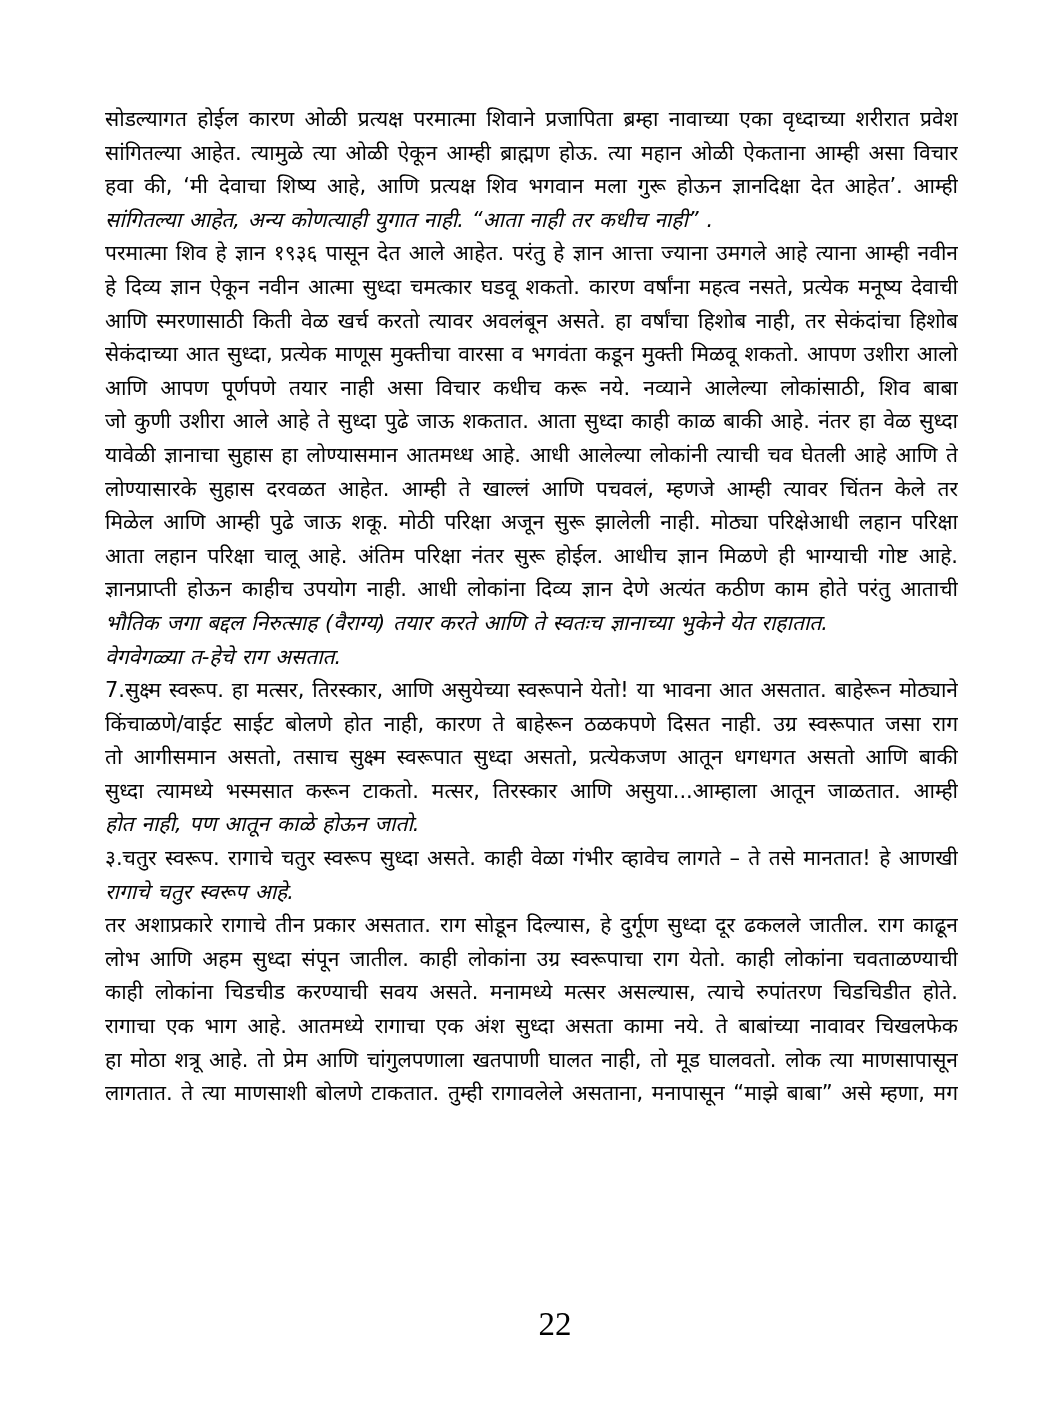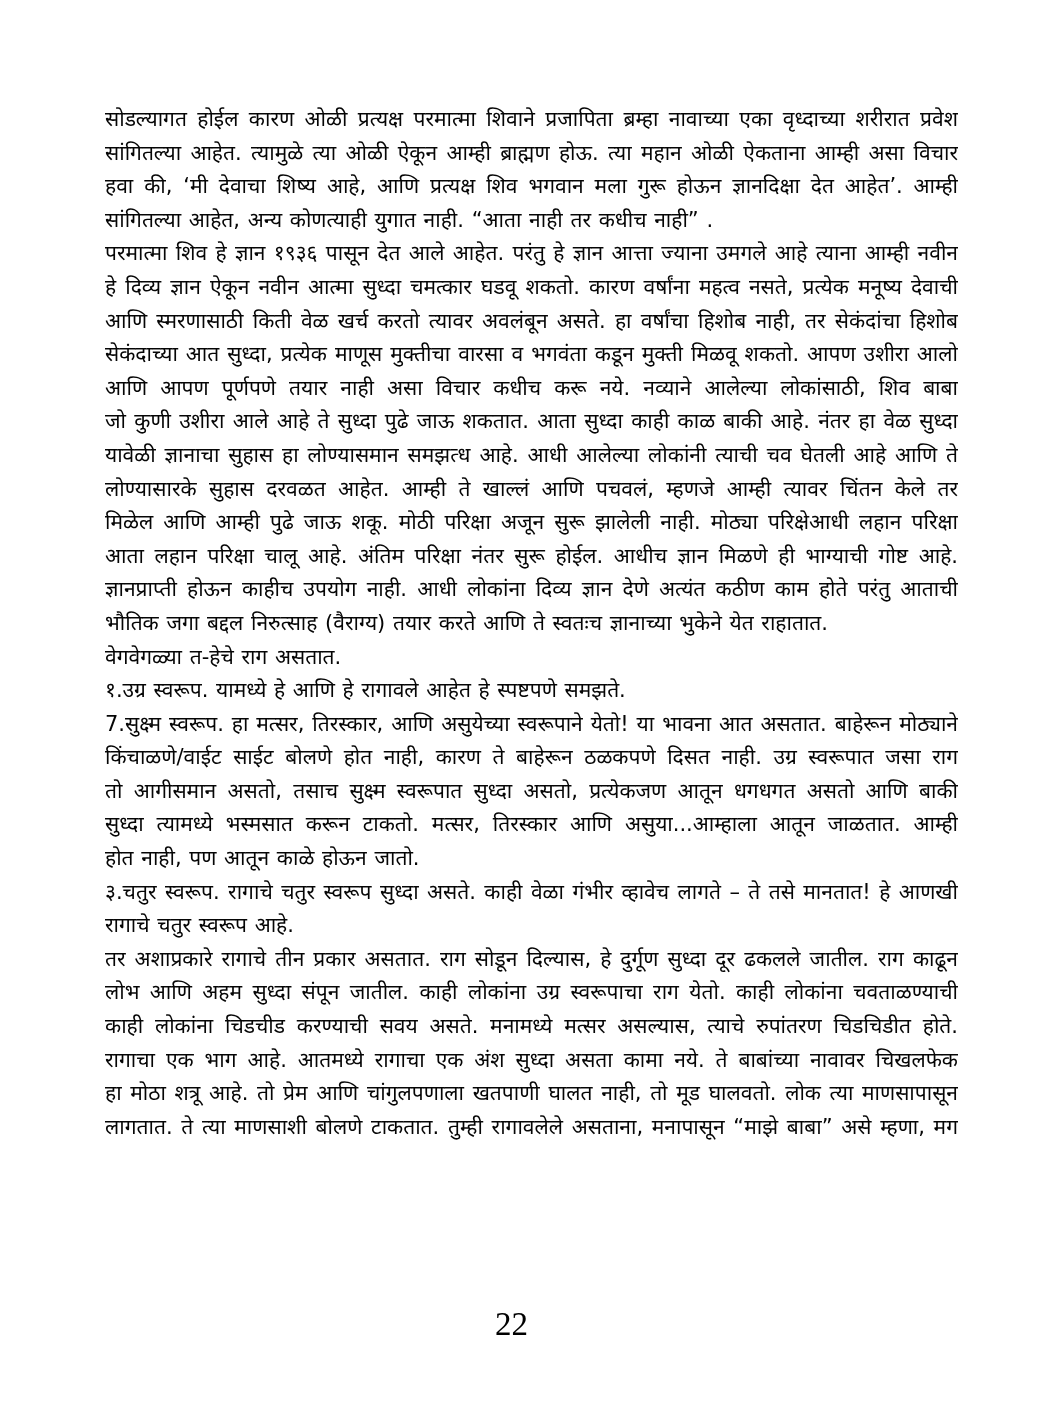--- a/index.html
+++ b/index.html
@@ -31,55 +31,55 @@
     height: 33.6px;
     overflow: hidden;
     color: #050505;
     text-align: justify;
     text-align-last: justify;
     word-spacing: 1px;
   }
   .line.pe {
     text-align: left;
     text-align-last: left;
+    font-style: italic;
   }
   .page-number {
     position: absolute;
     top: 1306px;
     left: 495px;
     width: 120px;
-    text-align: left;
+    text-align: center;
     font-family: "Liberation Serif", serif;
     font-size: 33px;
     color: #000000;
   }
 </style>
 </head>
 <body>
 
 <div class="page">
   <div class="textblock">
     <div class="line">सोडल्यागत होईल कारण ओळी प्रत्यक्ष परमात्मा शिवाने प्रजापिता ब्रम्हा नावाच्या एका वृध्दाच्या शरीरात प्रवेश करून</div>
     <div class="line">सांगितल्या आहेत. त्यामुळे त्या ओळी ऐकून आम्ही ब्राह्मण होऊ. त्या महान ओळी ऐकताना आम्ही असा विचार करायला</div>
     <div class="line">हवा की,  ‘मी देवाचा शिष्य आहे, आणि प्रत्यक्ष शिव भगवान मला गुरू होऊन ज्ञानदिक्षा देत आहेत’. आम्ही प्रत्येक दिवशी</div>
     <div class="line pe">सांगितल्या आहेत, अन्य कोणत्याही युगात नाही. “आता नाही तर कधीच नाही”  .</div>
     <div class="line">परमात्मा शिव हे ज्ञान १९३६ पासून देत आले आहेत. परंतु हे ज्ञान आत्ता ज्याना उमगले आहे त्याना आम्ही नवीन म्हणतो.</div>
     <div class="line">हे दिव्य ज्ञान ऐकून नवीन आत्मा सुध्दा चमत्कार घडवू शकतो. कारण वर्षांना महत्व नसते, प्रत्येक मनूष्य देवाची सेवा</div>
     <div class="line">आणि स्मरणासाठी किती वेळ खर्च करतो त्यावर अवलंबून असते. हा वर्षांचा हिशोब नाही, तर सेकंदांचा हिशोब आहे. एका</div>
     <div class="line">सेकंदाच्या आत सुध्दा, प्रत्येक माणूस मुक्तीचा वारसा व भगवंता कडून मुक्ती मिळवू शकतो. आपण उशीरा आलो आहोत</div>
     <div class="line">आणि आपण पूर्णपणे तयार नाही असा विचार कधीच करू नये. नव्याने आलेल्या लोकांसाठी, शिव बाबा आशिर्वाद देतात –</div>
     <div class="line">जो कुणी उशीरा आले आहे ते सुध्दा पुढे जाऊ शकतात. आता सुध्दा काही काळ बाकी आहे. नंतर हा वेळ सुध्दा रहाणार नाही.</div>
-    <div class="line">यावेळी ज्ञानाचा सुहास हा लोण्यासमान समझत्ध आहे. आधी आलेल्या लोकांनी त्याची चव घेतली आहे आणि ते</div>
+    <div class="line">यावेळी ज्ञानाचा सुहास हा लोण्यासमान आतमध्ध आहे. आधी आलेल्या लोकांनी त्याची चव घेतली आहे आणि ते</div>
     <div class="line">लोण्यासारके सुहास दरवळत आहेत. आम्ही ते खाल्लं आणि पचवलं, म्हणजे आम्ही त्यावर चिंतन केले तर आम्हास बळ</div>
     <div class="line">मिळेल आणि आम्ही पुढे जाऊ शकू. मोठी परिक्षा अजून सुरू झालेली नाही. मोठ्या परिक्षेआधी लहान परिक्षा घेतात तशीच</div>
     <div class="line">आता लहान परिक्षा चालू आहे. अंतिम परिक्षा नंतर सुरू होईल. आधीच ज्ञान मिळणे ही भाग्याची गोष्ट आहे. शेवटी</div>
     <div class="line">ज्ञानप्राप्ती होऊन काहीच उपयोग नाही. आधी लोकांना दिव्य ज्ञान देणे अत्यंत कठीण काम होते परंतु आताची स्थिती</div>
     <div class="line pe">भौतिक जगा बद्दल निरुत्साह (वैराग्य) तयार करते आणि ते स्वतःच ज्ञानाच्या भुकेने येत राहातात.</div>
     <div class="line pe">वेगवेगळ्या त-हेचे राग असतात.</div>
-    <div class="line pe">१.उग्र स्वरूप. यामध्ये हे आणि हे रागावले आहेत हे स्पष्टपणे समझते.</div>
     <div class="line">7.सुक्ष्म स्वरूप. हा मत्सर, तिरस्कार, आणि असुयेच्या स्वरूपाने येतो! या भावना आत असतात. बाहेरून मोठ्याने</div>
     <div class="line">किंचाळणे/वाईट साईट बोलणे होत नाही, कारण ते बाहेरून ठळकपणे दिसत नाही. उग्र स्वरूपात जसा राग बाहेरून दिसतो,</div>
     <div class="line">तो आगीसमान असतो, तसाच सुक्ष्म स्वरूपात सुध्दा असतो, प्रत्येकजण आतून धगधगत असतो आणि बाकी लोकांना</div>
     <div class="line">सुध्दा त्यामध्ये भस्मसात करून टाकतो. मत्सर, तिरस्कार आणि असुया...आम्हाला आतून जाळतात. आम्ही बाहेरून लाल</div>
     <div class="line pe">होत नाही, पण आतून काळे होऊन जातो.</div>
     <div class="line">३.चतुर स्वरूप. रागाचे चतुर स्वरूप सुध्दा असते. काही वेळा गंभीर व्हावेच लागते – ते तसे मानतात! हे आणखी काही नसून</div>
     <div class="line pe">रागाचे चतुर स्वरूप आहे.</div>
     <div class="line">तर अशाप्रकारे रागाचे तीन प्रकार असतात. राग सोडून दिल्यास, हे दुर्गूण सुध्दा दूर ढकलले जातील. राग काढून टाकून,</div>
     <div class="line">लोभ आणि अहम सुध्दा संपून जातील. काही लोकांना उग्र स्वरूपाचा राग येतो. काही लोकांना चवताळण्याची सवय असते,</div>
     <div class="line">काही लोकांना चिडचीड करण्याची सवय असते. मनामध्ये मत्सर असल्यास, त्याचे रुपांतरण चिडचिडीत होते. चिडचिड हा</div>

